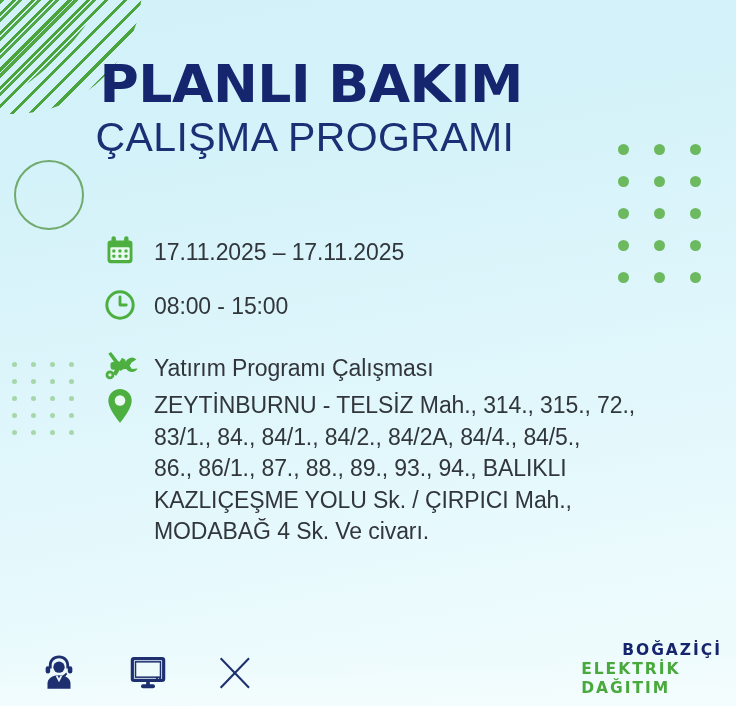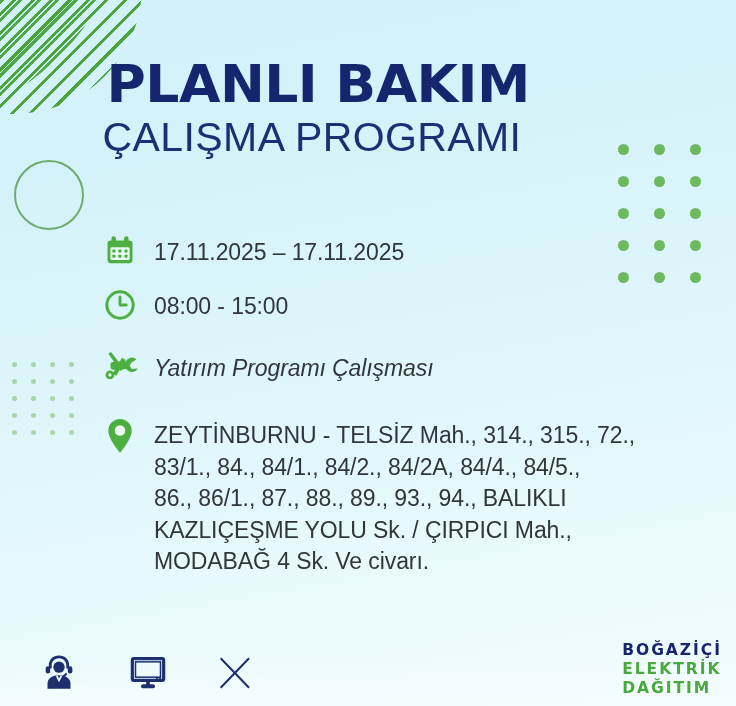--- a/index.html
+++ b/index.html
@@ -87,21 +87,21 @@
   }
   .dot-grid-left span {
     width: 5px; height: 5px;
     background: #79bd67;
     opacity: .55;
   }
 
   
   .header {
     position: absolute;
-    left: 7px;
+    left: 0;
     top: 58px;
     width: 608px;
     text-align: center;
   }
   .title-main {
     font-family: "DejaVu Sans", sans-serif;
     font-weight: 700;
     font-size: 52px;
     letter-spacing: -0.5px;
     color: #15256e;
@@ -146,21 +146,21 @@
   .row .txt {
     font-family: "Liberation Sans", sans-serif;
     font-size: 23px;
     color: #31363b;
     line-height: 1.33;
     padding-top: 5px;
     letter-spacing: -0.1px;
   }
   .row-date { }
   .row-time { margin-bottom: 24px; }
-  .row-work { margin-bottom: 31px; font-style: italic; }
+  .row-work { margin-bottom: 1px; }
   .row-addr .txt { line-height: 1.37; padding-top: 3px; }
   .addr-line { display: block; white-space: nowrap; }
 
   
   .footer-icons {
     position: absolute;
     left: 38px;
     bottom: 10px;
     display: flex;
     align-items: flex-end;
@@ -172,21 +172,21 @@
     position: absolute;
     right: 14px;
     bottom: 8px;
     text-align: left;
     font-family: "DejaVu Sans", sans-serif;
     font-weight: 700;
     font-size: 15.5px;
     letter-spacing: 2.0px;
     line-height: 1.23;
   }
-  .logo .l1 { color: #16256d; display: block; }
+  .logo .l1 { color: #16256d; display: block; margin-left: 41px; }
   .logo .l2 { color: #49a93c; display: block; }
   .logo .l3 { color: #49a93c; display: block; }
 
   
   .bottom-wash {
     position: absolute;
     left: 0; bottom: 0;
     width: 736px; height: 56px;
     background: linear-gradient(180deg, rgba(255,255,255,0) 0%, rgba(255,255,255,.30) 100%);
     pointer-events: none;

